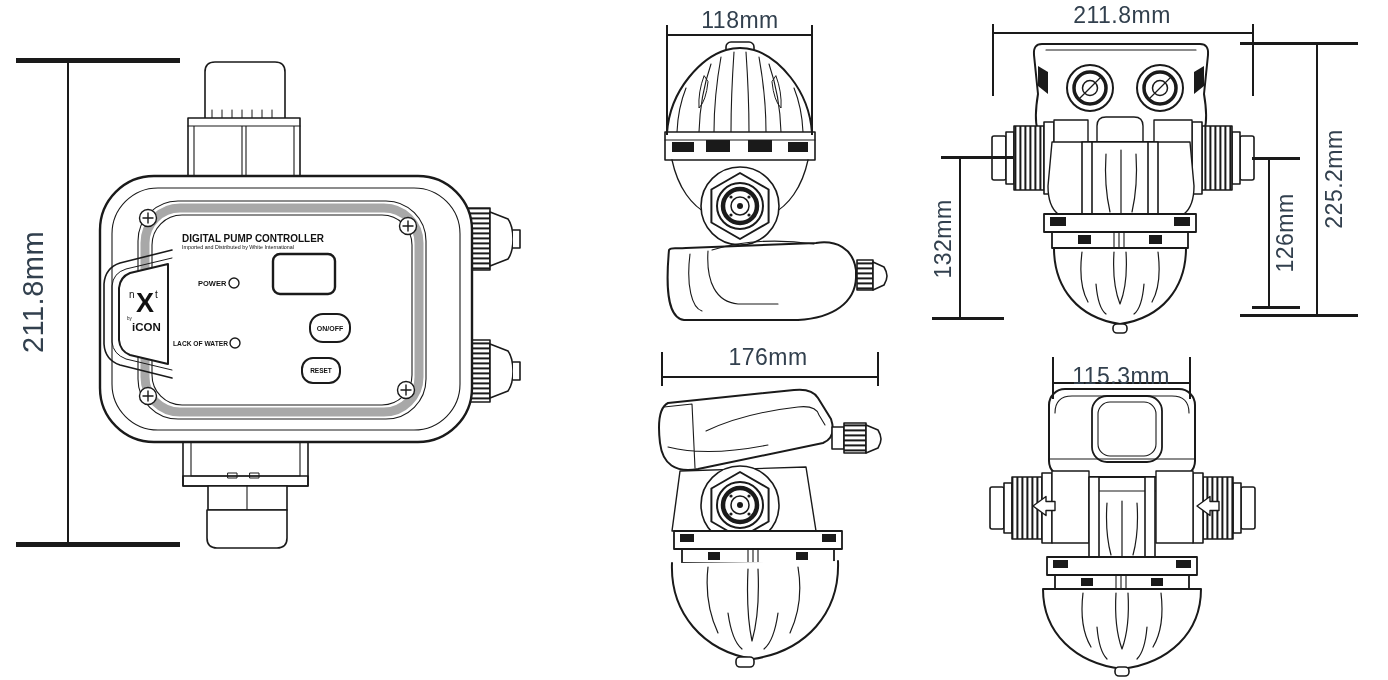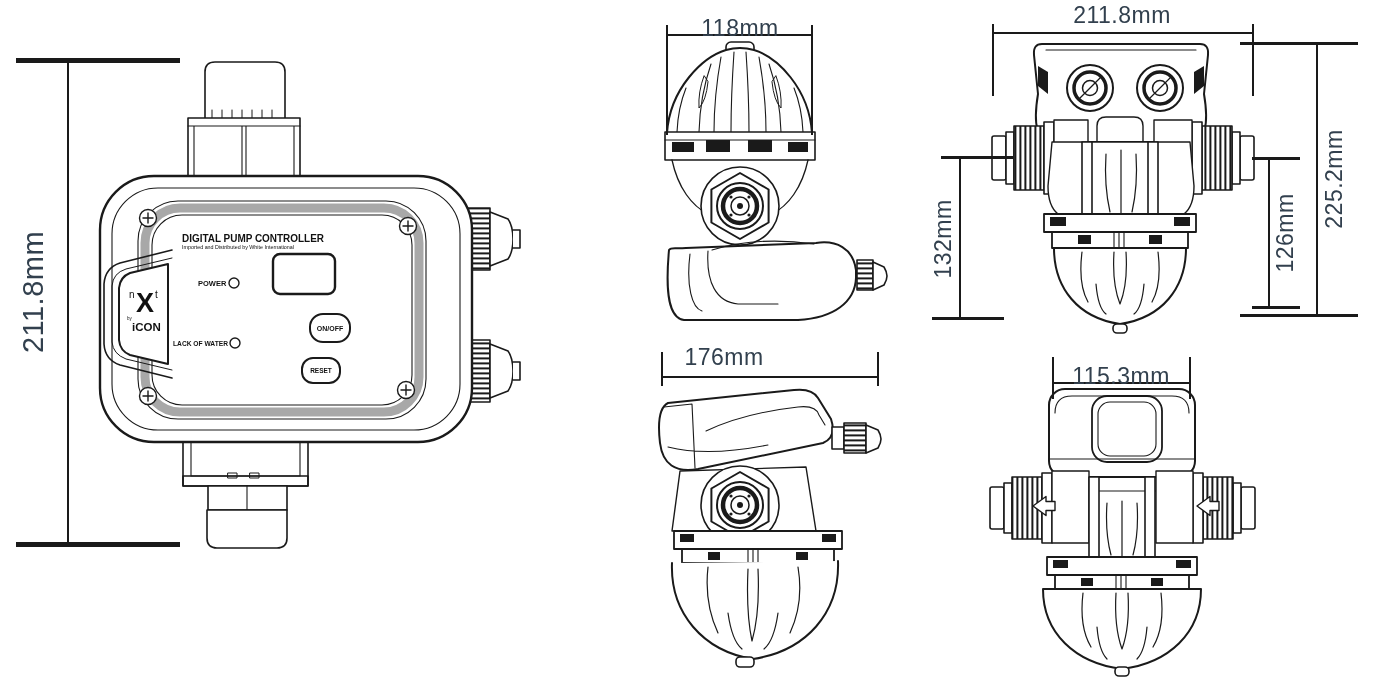--- a/index.html
+++ b/index.html
@@ -343,21 +343,21 @@
   </svg>
 
   <div class="dim-bar thick" style="left:16px;top:58px;width:164px"></div>
   <div class="dim-vline" style="left:67px;top:63px;height:480px"></div>
   <div class="dim-bar thick" style="left:16px;top:542px;width:164px"></div>
   <div class="dim-label vert" style="left:33px;top:292px;font-size:29px">211.8mm</div>
 
   <div class="dim-vline" style="left:666px;top:25px;height:110px"></div>
   <div class="dim-vline" style="left:811px;top:25px;height:110px"></div>
   <div class="dim-hline" style="left:667px;top:34px;width:146px"></div>
-  <div class="dim-label" style="left:740px;top:28px">118mm</div>
+  <div class="dim-label" style="left:740px;top:20px">118mm</div>
 
   <div class="dim-vline" style="left:992px;top:24px;height:72px"></div>
   <div class="dim-vline" style="left:1252px;top:24px;height:72px"></div>
   <div class="dim-hline" style="left:993px;top:32px;width:260px"></div>
   <div class="dim-label" style="left:1122px;top:15px">211.8mm</div>
 
   <div class="dim-bar" style="left:941px;top:156px;width:72px"></div>
   <div class="dim-vline" style="left:959px;top:157px;height:161px"></div>
   <div class="dim-bar" style="left:932px;top:317px;width:72px"></div>
   <div class="dim-label vert" style="left:943px;top:239px">132mm</div>
@@ -368,20 +368,20 @@
   <div class="dim-label vert" style="left:1285px;top:233px">126mm</div>
 
   <div class="dim-bar" style="left:1240px;top:42px;width:118px"></div>
   <div class="dim-vline" style="left:1316px;top:43px;height:272px"></div>
   <div class="dim-bar" style="left:1240px;top:314px;width:118px"></div>
   <div class="dim-label vert" style="left:1334px;top:179px">225.2mm</div>
 
   <div class="dim-vline" style="left:661px;top:352px;height:34px"></div>
   <div class="dim-vline" style="left:877px;top:352px;height:34px"></div>
   <div class="dim-hline" style="left:662px;top:376px;width:216px"></div>
-  <div class="dim-label" style="left:724px;top:357px">176mm</div>
+  <div class="dim-label" style="left:768px;top:357px">176mm</div>
 
   <div class="dim-vline" style="left:1052px;top:357px;height:42px"></div>
   <div class="dim-vline" style="left:1189px;top:357px;height:42px"></div>
   <div class="dim-hline" style="left:1053px;top:382px;width:137px"></div>
   <div class="dim-label" style="left:1121px;top:376px">115.3mm</div>
 
 </div>
 
 </body></html>

